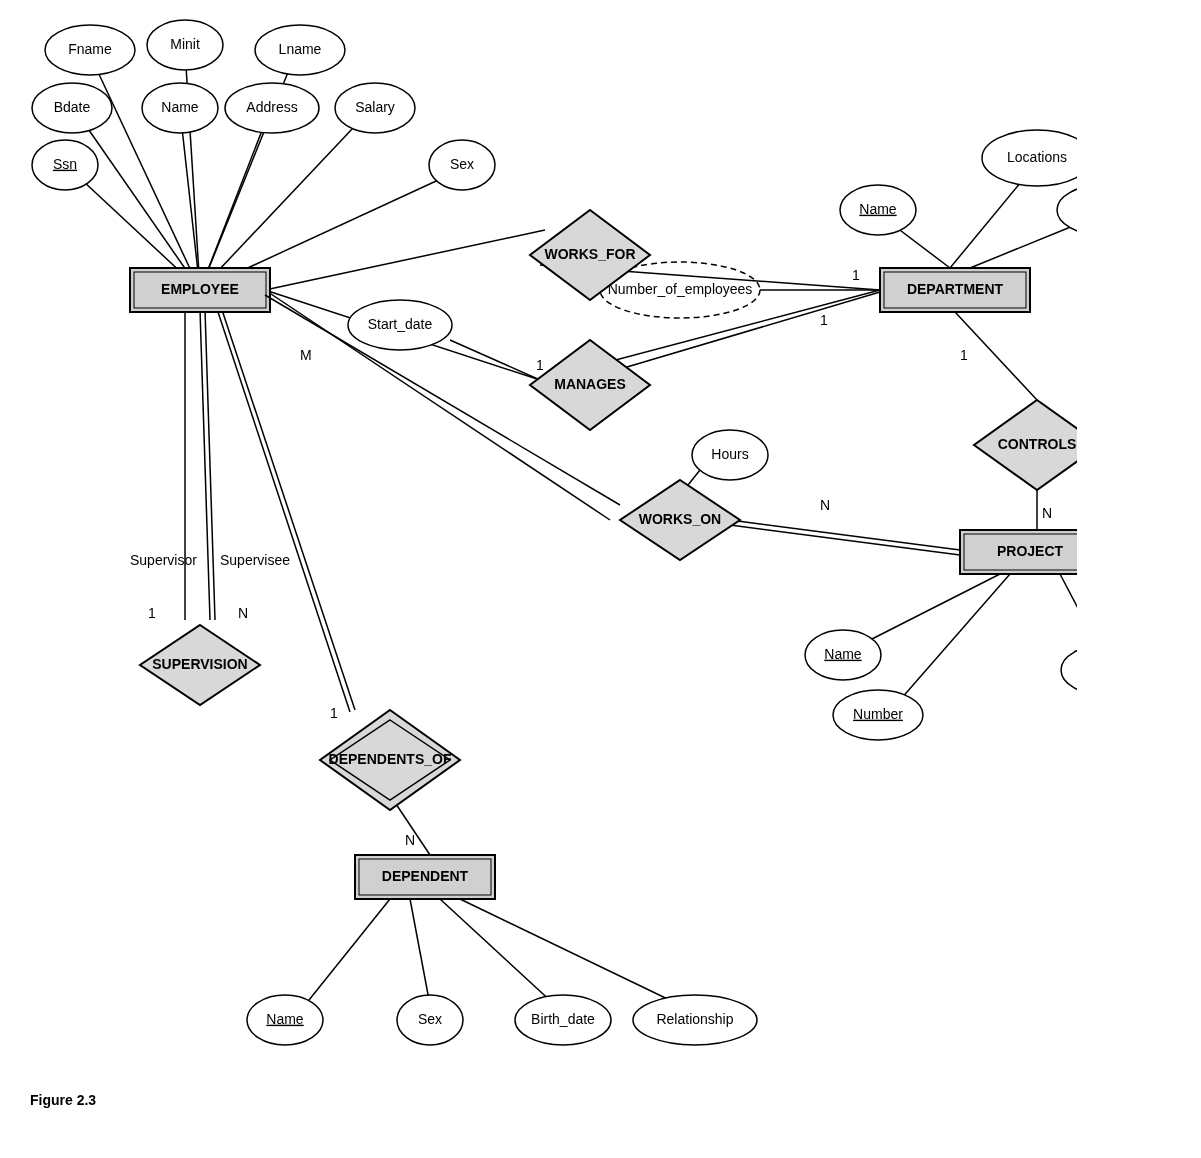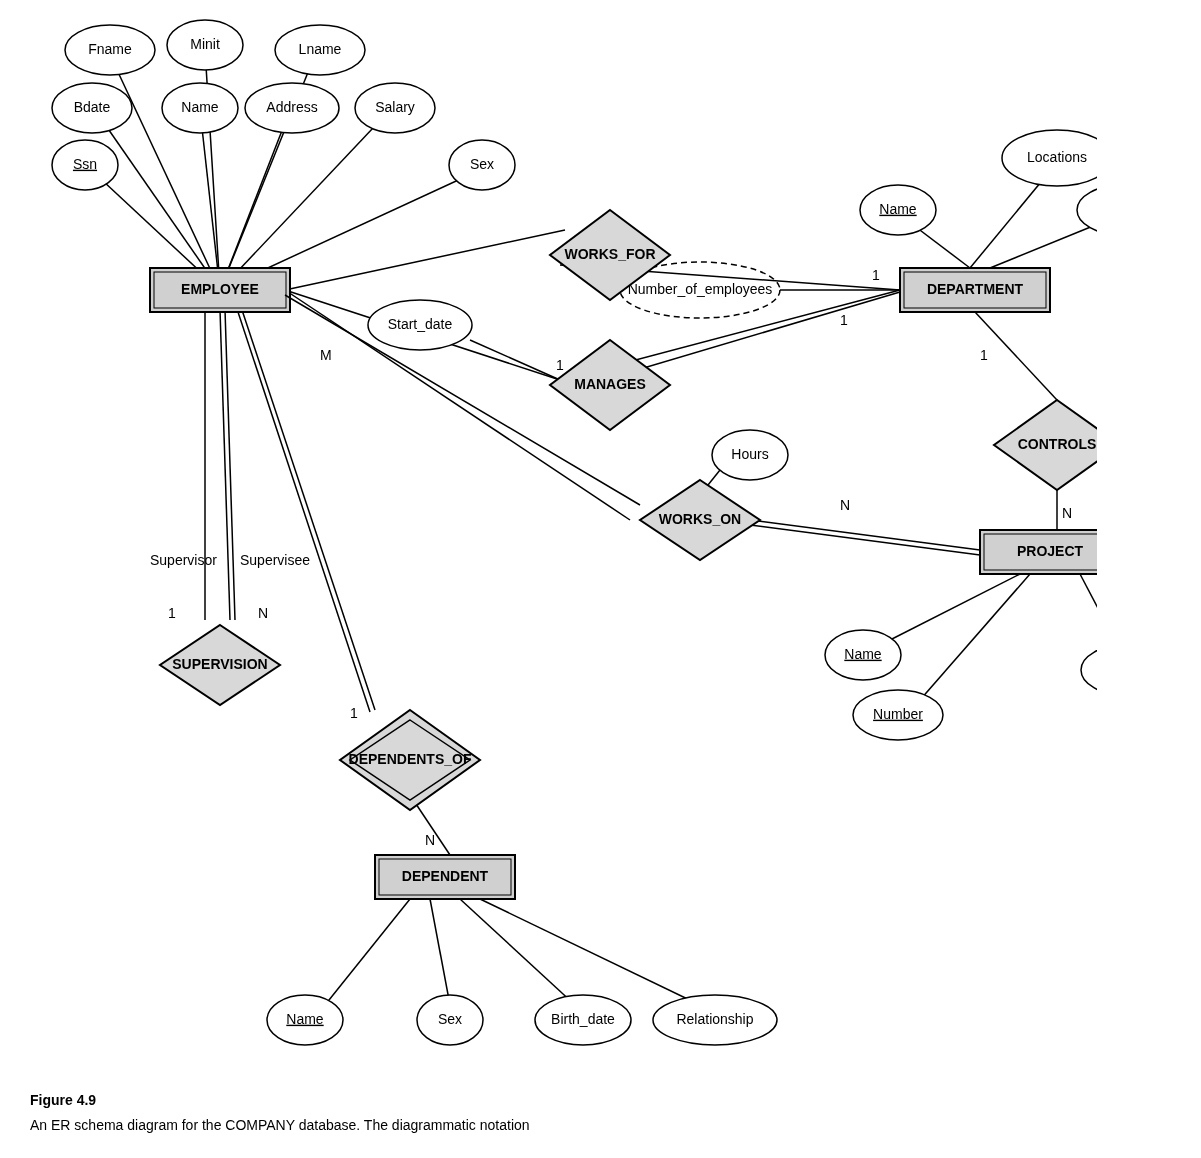--- a/index.html
+++ b/index.html
@@ -9,21 +9,20 @@
       font-size: 14px;
       width: 1201px;
       min-height: 1158px;
       position: relative;
     }
     .diagram-container {
       position: relative;
       width: 1077px;
       height: 1080px;
       overflow: hidden;
-      margin-left: 20px;
     }
     svg {
       position: absolute;
       top: 0;
       left: 0;
       width: 1201px;
       height: 1080px;
     }
     .caption {
       padding: 10px 30px 20px 30px;
@@ -236,15 +235,14 @@
   <text class="label" x="563" y="1020">Birth_date</text>
 
   <line class="line" x1="460" y1="899" x2="680" y2="1005"></line>
   <ellipse class="attr-ellipse" cx="695" cy="1020" rx="62" ry="25"></ellipse>
   <text class="label" x="695" y="1020">Relationship</text>
 
 </svg>
 </div>
 
 <div class="caption">
-  <div class="caption-title">Figure 4.9</div>
-  <div>An ER schema diagram for the COMPANY database. The diagrammatic notation</div>
+  <div class="caption-title">Figure 2.3</div>
 </div>
 
 </body></html>

